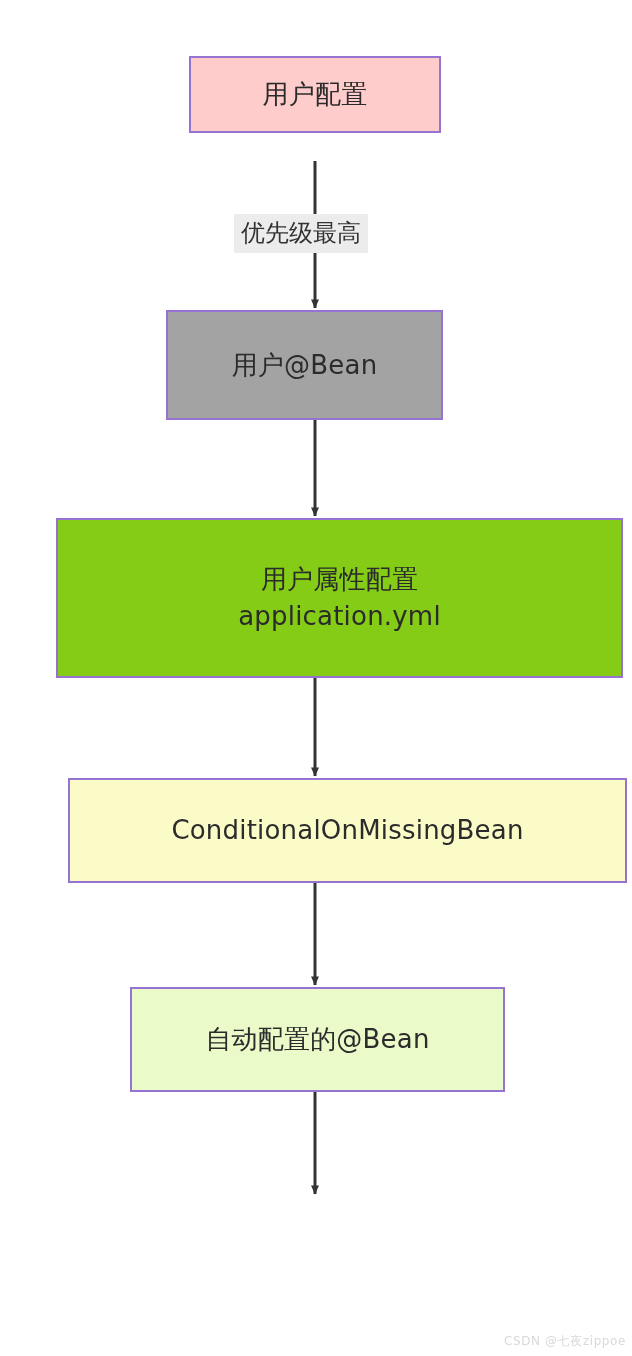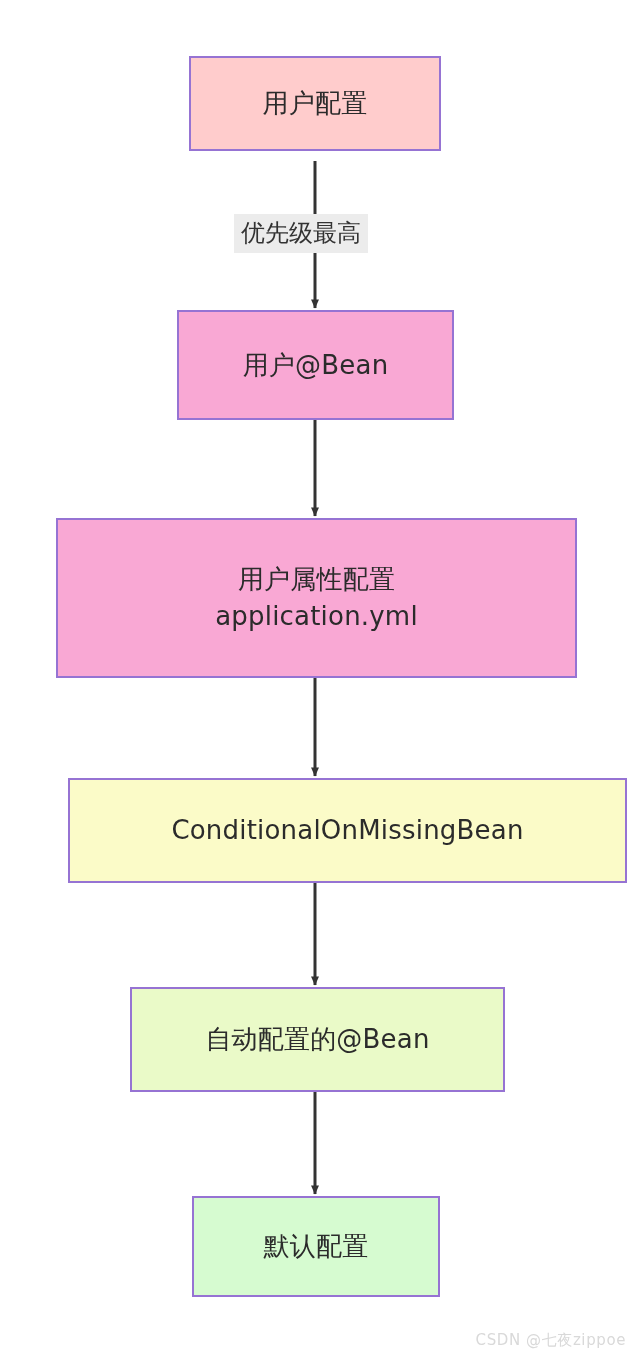--- a/index.html
+++ b/index.html
@@ -63,21 +63,21 @@
     padding: 4px 7px 5px 7px;
     box-sizing: border-box;
     white-space: nowrap;
   }
 
   
   .watermark {
     position: absolute;
     right: 6px;
     bottom: 6px;
-    font-size: 15px;
+    font-size: 12px;
     color: #d9d9d9;
     letter-spacing: 0.6px;
     user-select: none;
     white-space: nowrap;
   }
 </style>
 </head>
 <body>
 
 <div id="flow-canvas">
@@ -93,42 +93,39 @@
 
     <line x1="315" y1="420" x2="315" y2="516" stroke="#333333" stroke-width="3" marker-end="url(#arrowhead)"></line>
 
     <line x1="315" y1="678" x2="315" y2="776" stroke="#333333" stroke-width="3" marker-end="url(#arrowhead)"></line>
 
     <line x1="315" y1="883" x2="315" y2="985" stroke="#333333" stroke-width="3" marker-end="url(#arrowhead)"></line>
 
     <line x1="315" y1="1092" x2="315" y2="1194" stroke="#333333" stroke-width="3" marker-end="url(#arrowhead)"></line>
   </svg>
 
-  <div class="node" id="node-1" style="left: 189px; top: 56px; width: 252px; height: 95px; background: rgb(255, 204, 204); border-color: rgb(150, 115, 211);">
+  <div class="node" id="node-1" style="left: 189px; top: 56px; width: 252px; height: 77px; background: rgb(255, 204, 204); border-color: rgb(150, 115, 211);">
     <span class="node-label">用户配置</span>
   </div>
 
-  <div class="node" id="node-2" style="left: 177px; top: 310px; width: 277px; height: 110px; background: #f9a8d4; border-color: rgb(150, 115, 211);">
+  <div class="node" id="node-2" style="left: 166px; top: 310px; width: 277px; height: 110px; background: #a3a3a3; border-color: rgb(150, 115, 211);">
     <span class="node-label">用户@Bean</span>
   </div>
 
-  <div class="node" id="node-3" style="left: 56px; top: 518px; width: 521px; height: 160px; background: #f9a8d4; border-color: rgb(150, 115, 211);">
+  <div class="node" id="node-3" style="left: 56px; top: 518px; width: 567px; height: 160px; background: #84cc16; border-color: rgb(150, 115, 211);">
     <span class="node-label">用户属性配置
 application.yml</span>
   </div>
 
   <div class="node" id="node-4" style="left: 68px; top: 778px; width: 559px; height: 105px; background: rgb(251, 251, 200); border-color: rgb(150, 115, 211);">
     <span class="node-label">ConditionalOnMissingBean</span>
   </div>
 
   <div class="node" id="node-5" style="left: 130px; top: 987px; width: 375px; height: 105px; background: rgb(234, 250, 200); border-color: rgb(150, 115, 211); justify-content: center;">
     <span class="node-label">自动配置的@Bean</span>
   </div>
 
-  <div class="node" id="node-6" style="left: 192px; top: 1196px; width: 248px; height: 101px; background: rgb(214, 251, 208); border-color: rgb(150, 115, 211);">
-    <span class="node-label">默认配置</span>
-  </div>
 
   <div class="edge-label" id="edge-label-1" style="left: 234px; top: 214px;">优先级最高</div>
 
   <div class="watermark">CSDN @七夜zippoe</div>
 
 </div>
 
 </body></html>

